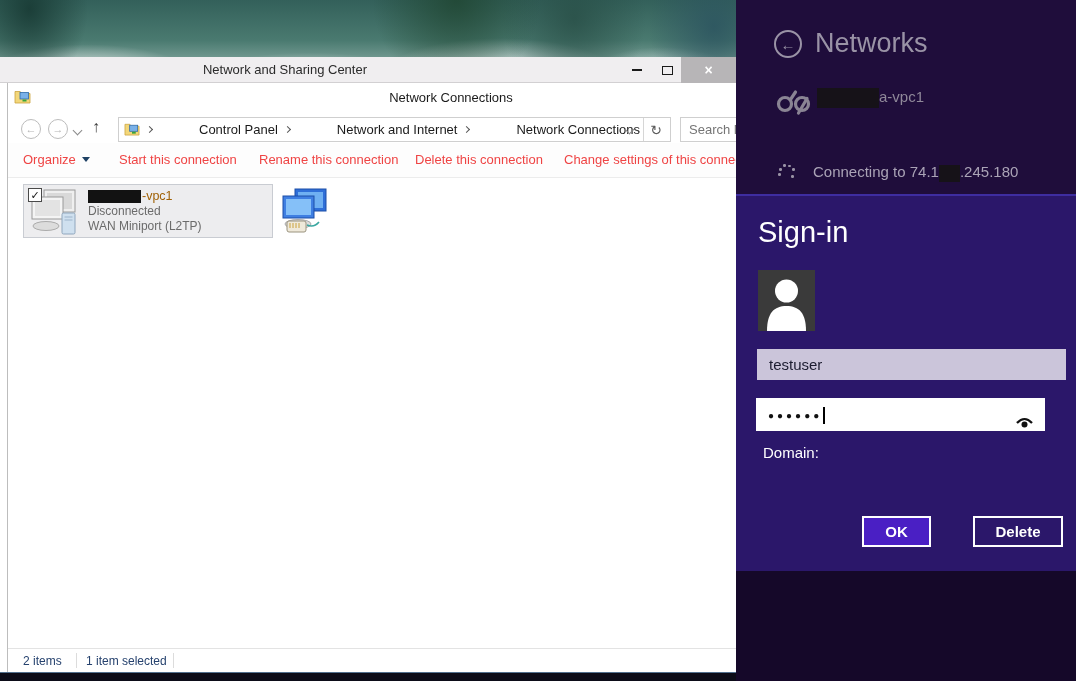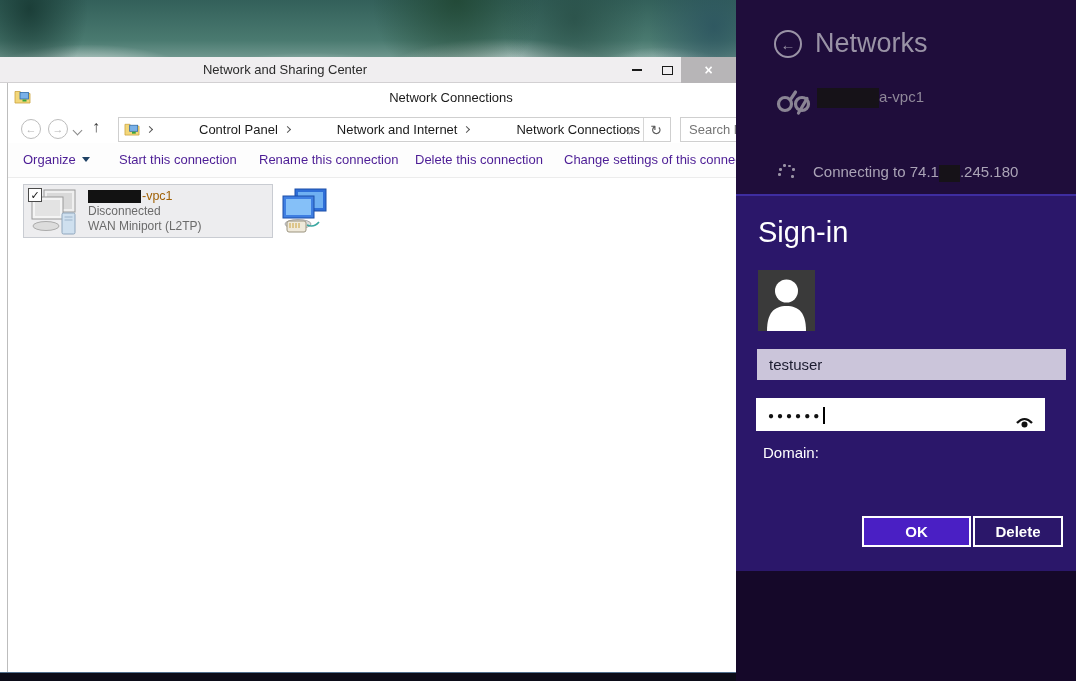--- a/index.html
+++ b/index.html
@@ -50,21 +50,21 @@
     display:flex; align-items:center; padding-left:5px; font-size:13px; color:#1a1a1a; }
   .bc-box .sep { margin:0 7px; }
   .bc-seg { white-space:nowrap;margin-left:40px; }
   .bc-right { position:absolute; right:0; top:0; height:23px; display:flex; align-items:center; }
   .bc-divider { width:1px; height:23px; background:#d6d6d6; margin:0 6px 0 10px; }
   .refresh { font-size:14px; color:#5a5a5a; margin-right:8px; }
   .search-box { position:absolute; left:672px; top:2px; width:85px; height:25px; border:1px solid #cfcfcf; background:#fff;
     font-size:13px; color:#757575; line-height:23px; padding-left:8px; white-space:nowrap; overflow:hidden; }
 
   .toolbar { position:absolute; left:0; top:60px; width:100%; height:35px; border-bottom:1px solid #ececec; background:#fdfdfd; }
-  .tb { position:absolute; top:9px; font-size:13px; color:#4c1d95; white-space:nowrap; }
+  .tb { position:absolute; top:9px; font-size:13px; color:#ef4444; white-space:nowrap; }
   .organize { left:15px; display:flex; align-items:center; gap:6px; }
   .tri-down { width:0; height:0; border-left:4px solid transparent; border-right:4px solid transparent; border-top:5px solid #1e4164; }
   .cmd1 { left:111px; } .cmd2 { left:251px; } .cmd3 { left:407px; } .cmd4 { left:556px; }
 
   .conn-item { position:absolute; top:101px; height:54px; }
   .item-sel { left:15px; width:250px; background:#ededef; border:1px solid #c9ccd2; }
   .item-plain { left:272px; width:256px; }
   .item-icon { position:absolute; left:5px; top:4px; }
   .item-plain .item-icon { left:0; top:4px; }
   .checkbox { position:absolute; left:4px; top:3px; width:14px; height:14px; background:#fff; border:1.2px solid #4a4a4a;
@@ -105,21 +105,21 @@
   .avatar { position:absolute; left:22px; top:270px; width:57px; height:61px; background:#3a3a3a; }
   .username { position:absolute; left:21px; top:349px; width:309px; height:31px; background:#cbc5da;
     font-size:15px; color:#1c1c30; line-height:31px; padding-left:12px; }
   .password { position:absolute; left:20px; top:398px; width:289px; height:33px; background:#fff; line-height:33px; padding-left:12px; }
   .pw-dots { font-size:10px; letter-spacing:3px; color:#111; vertical-align:middle; }
   .caret { display:inline-block; width:1.5px; height:17px; background:#000; vertical-align:middle; margin-left:1px; }
   .eye { position:absolute; right:11px; top:9px; }
   .domain-label { position:absolute; left:27px; top:444px; font-size:15px; color:#fff; }
   .pbtn { position:absolute; top:516px; height:31px; border:2px solid #fff; color:#fff; font-size:15px; font-weight:bold;
     display:flex; align-items:center; justify-content:center; }
-  .btn-ok { left:126px; width:109px; background:#4a1fc4; }
+  .btn-ok { left:126px; width:69px; background:#4a1fc4; }
   .btn-cancel { left:237px; width:90px; background:transparent; }
 </style>
 </head>
 <body>
 
 <div class="stage">
 
   <div class="wallpaper"></div>
   <div class="bottom-strip"></div>
 
@@ -221,20 +221,26 @@
           <path d="M27 37 q7 3 12 -3" fill="none" stroke="#3aa7a0" stroke-width="1.6"></path>
           <rect x="7" y="33" width="19" height="11" rx="2" fill="#efe9da" stroke="#9a937f"></rect>
           <line x1="10" y1="35" x2="10" y2="40" stroke="#caa23c"></line>
           <line x1="13" y1="35" x2="13" y2="40" stroke="#caa23c"></line>
           <line x1="16" y1="35" x2="16" y2="40" stroke="#caa23c"></line>
           <line x1="19" y1="35" x2="19" y2="40" stroke="#caa23c"></line>
         </svg>
       </span>
     </div>
 
+    <div class="statusbar">
+      <div class="sb-text sb-count">2 items</div>
+      <div class="sb-div sb-div1"></div>
+      <div class="sb-text sb-sel">1 item selected</div>
+      <div class="sb-div sb-div2"></div>
+    </div>
   </div>
 
   <div class="panel">
     <div class="panel-top"></div>
     <div class="panel-signin"></div>
     <div class="panel-bottom"></div>
 
     <div class="back-circle">
         <span>←</span>
       </div>

